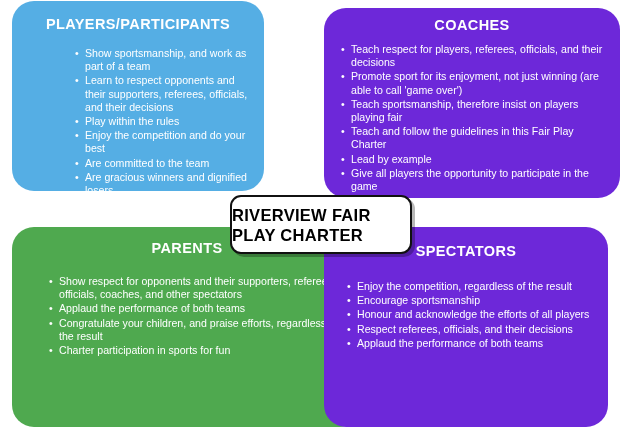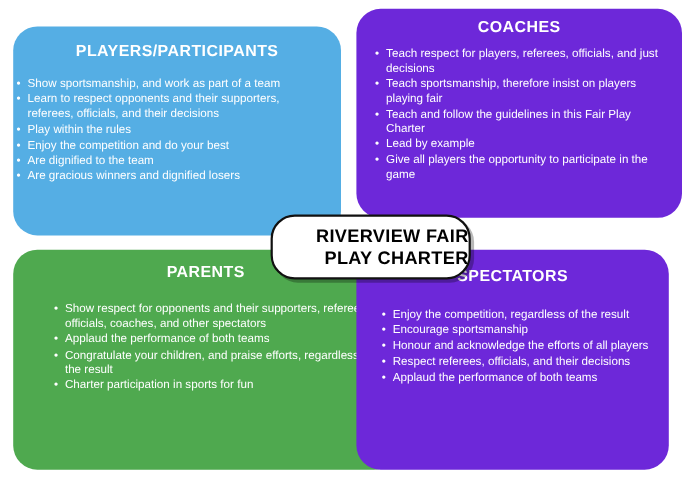--- a/index.html
+++ b/index.html
@@ -64,32 +64,33 @@
     left: 0px;
     top: 0px;
     font-size: 10.6px;
     line-height: 13.2px;
     color: #ffffff;
   }
 
   
   #panel-players {
     left: 12px;
-    top: 24px;
-    width: 298px;
+    top: 1px;
+    width: 252px;
     height: 190px;
     background: #55AEE4;
   }
   #panel-players .panel-title {
     margin-top: 16px;
   }
   #panel-players .panel-list {
     margin-top: 14px;
-    padding-left: 3px;
+    padding-left: 35px;
     padding-right: 14px;
+    margin-left: 28px;
   }
 
   #panel-coaches {
     left: 324px;
     top: 8px;
     width: 296px;
     height: 190px;
     background: #6d28d9;
   }
   #panel-coaches .panel-title {
@@ -136,29 +137,28 @@
 
   
   #center-badge {
     position: absolute;
     left: 230px;
     top: 195px;
     width: 182px;
     height: 59px;
     background: #ffffff;
     border: 2.5px solid #111111;
-    border-radius: 22px;
+    border-radius: 11px;
     box-sizing: border-box;
     display: flex;
     flex-direction: column;
-    align-items: flex-end;
+    align-items: flex-start;
     justify-content: center;
     box-shadow: 3px 3px 0 rgba(0,0,0,0.28);
     z-index: 20;
-    margin-left: 16px;
   }
 
   #center-badge .badge-line {
     color: #000000;
     font-weight: bold;
     font-size: 16.5px;
     line-height: 20px;
     letter-spacing: 0.3px;
     text-align: center;
     white-space: nowrap;
@@ -169,29 +169,30 @@
 
 <div class="charter-root">
 
   <section class="panel" id="panel-players">
     <h2 class="panel-title">PLAYERS/PARTICIPANTS</h2>
     <ul class="panel-list">
       <li>Show sportsmanship, and work as part of a team</li>
       <li>Learn to respect opponents and their supporters, referees, officials, and their decisions</li>
       <li>Play within the rules</li>
       <li>Enjoy the competition and do your best</li>
-      <li>Are dignified to the team</li>
+      <li>Are committed to the team</li>
       <li>Are gracious winners and dignified losers</li>
     </ul>
   </section>
 
   <section class="panel" id="panel-coaches">
     <h2 class="panel-title">COACHES</h2>
     <ul class="panel-list">
-      <li>Teach respect for players, referees, officials, and just decisions</li>
+      <li>Teach respect for players, referees, officials, and their decisions</li>
+      <li>Promote sport for its enjoyment, not just winning (are able to call 'game over')</li>
       <li>Teach sportsmanship, therefore insist on players playing fair</li>
       <li>Teach and follow the guidelines in this Fair Play Charter</li>
       <li>Lead by example</li>
       <li>Give all players the opportunity to participate in the game</li>
     </ul>
   </section>
 
   <section class="panel" id="panel-parents">
     <h2 class="panel-title">PARENTS</h2>
     <ul class="panel-list">

